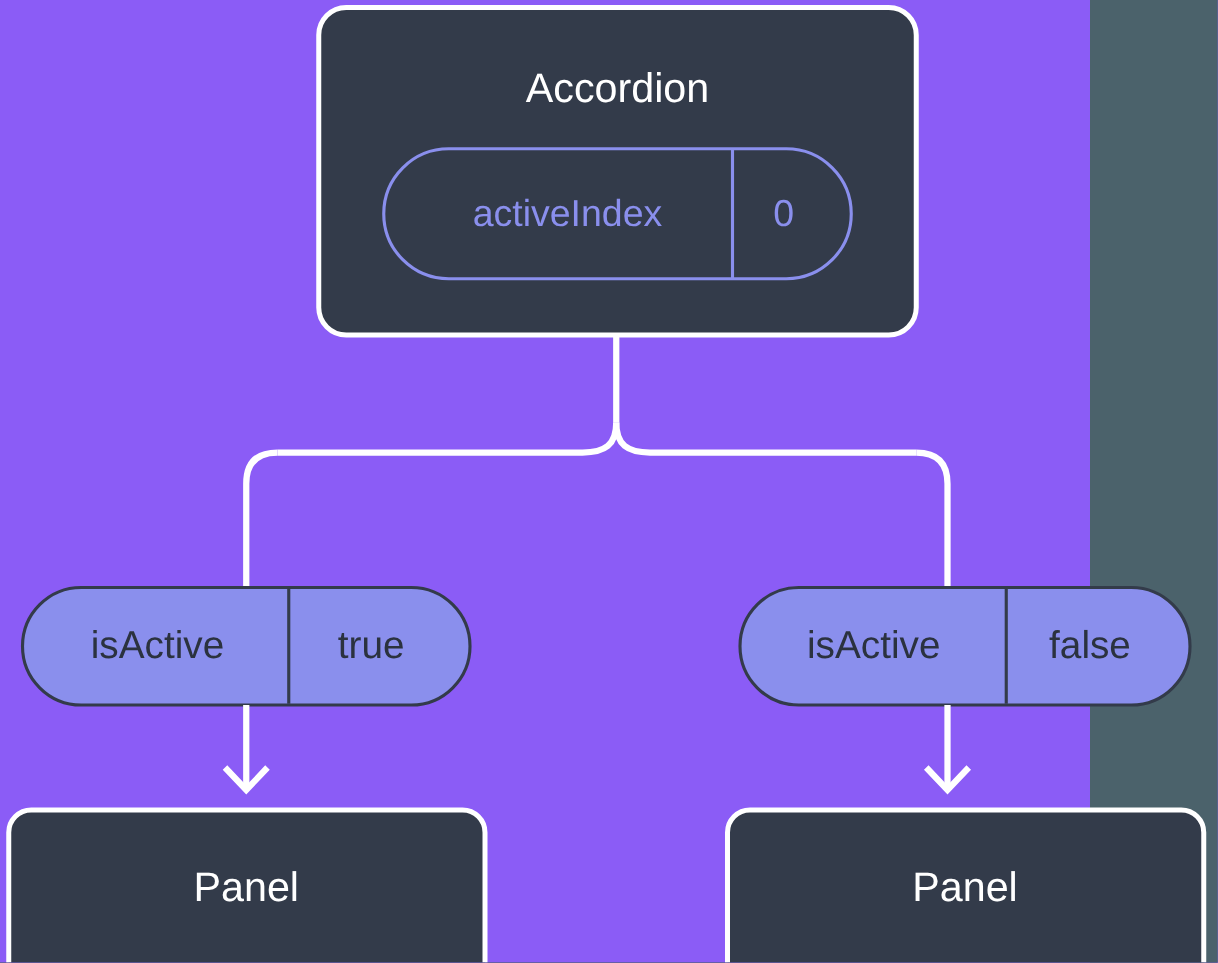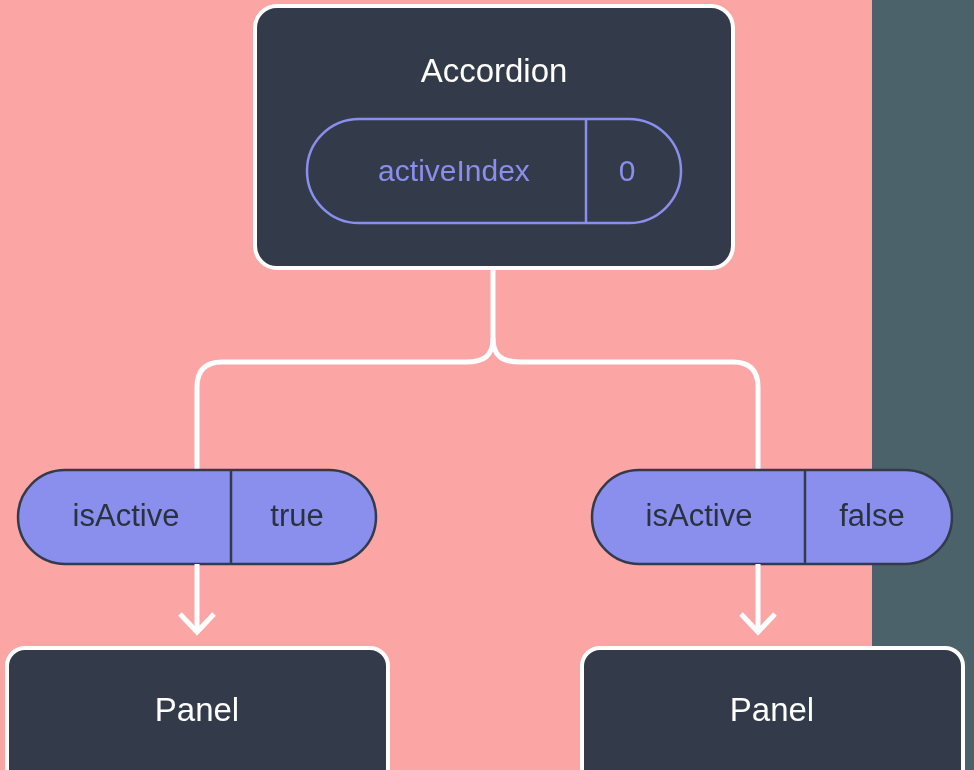--- a/index.html
+++ b/index.html
@@ -11,21 +11,21 @@
   body {
     width: 974px;
     height: 770px;
     overflow: hidden;
     font-family: "Liberation Sans", sans-serif;
   }
   #diagram-root {
     position: relative;
     width: 872px;
     height: 770px;
-    background: #fca5a5;
+    background: #8b5cf6;
   }
   svg.diagram-canvas {
     position: absolute;
     top: 0;
     left: 0;
     width: 974px;
     height: 770px;
     display: block;
   }
   .node-box-fill { fill: #333b4a; }

